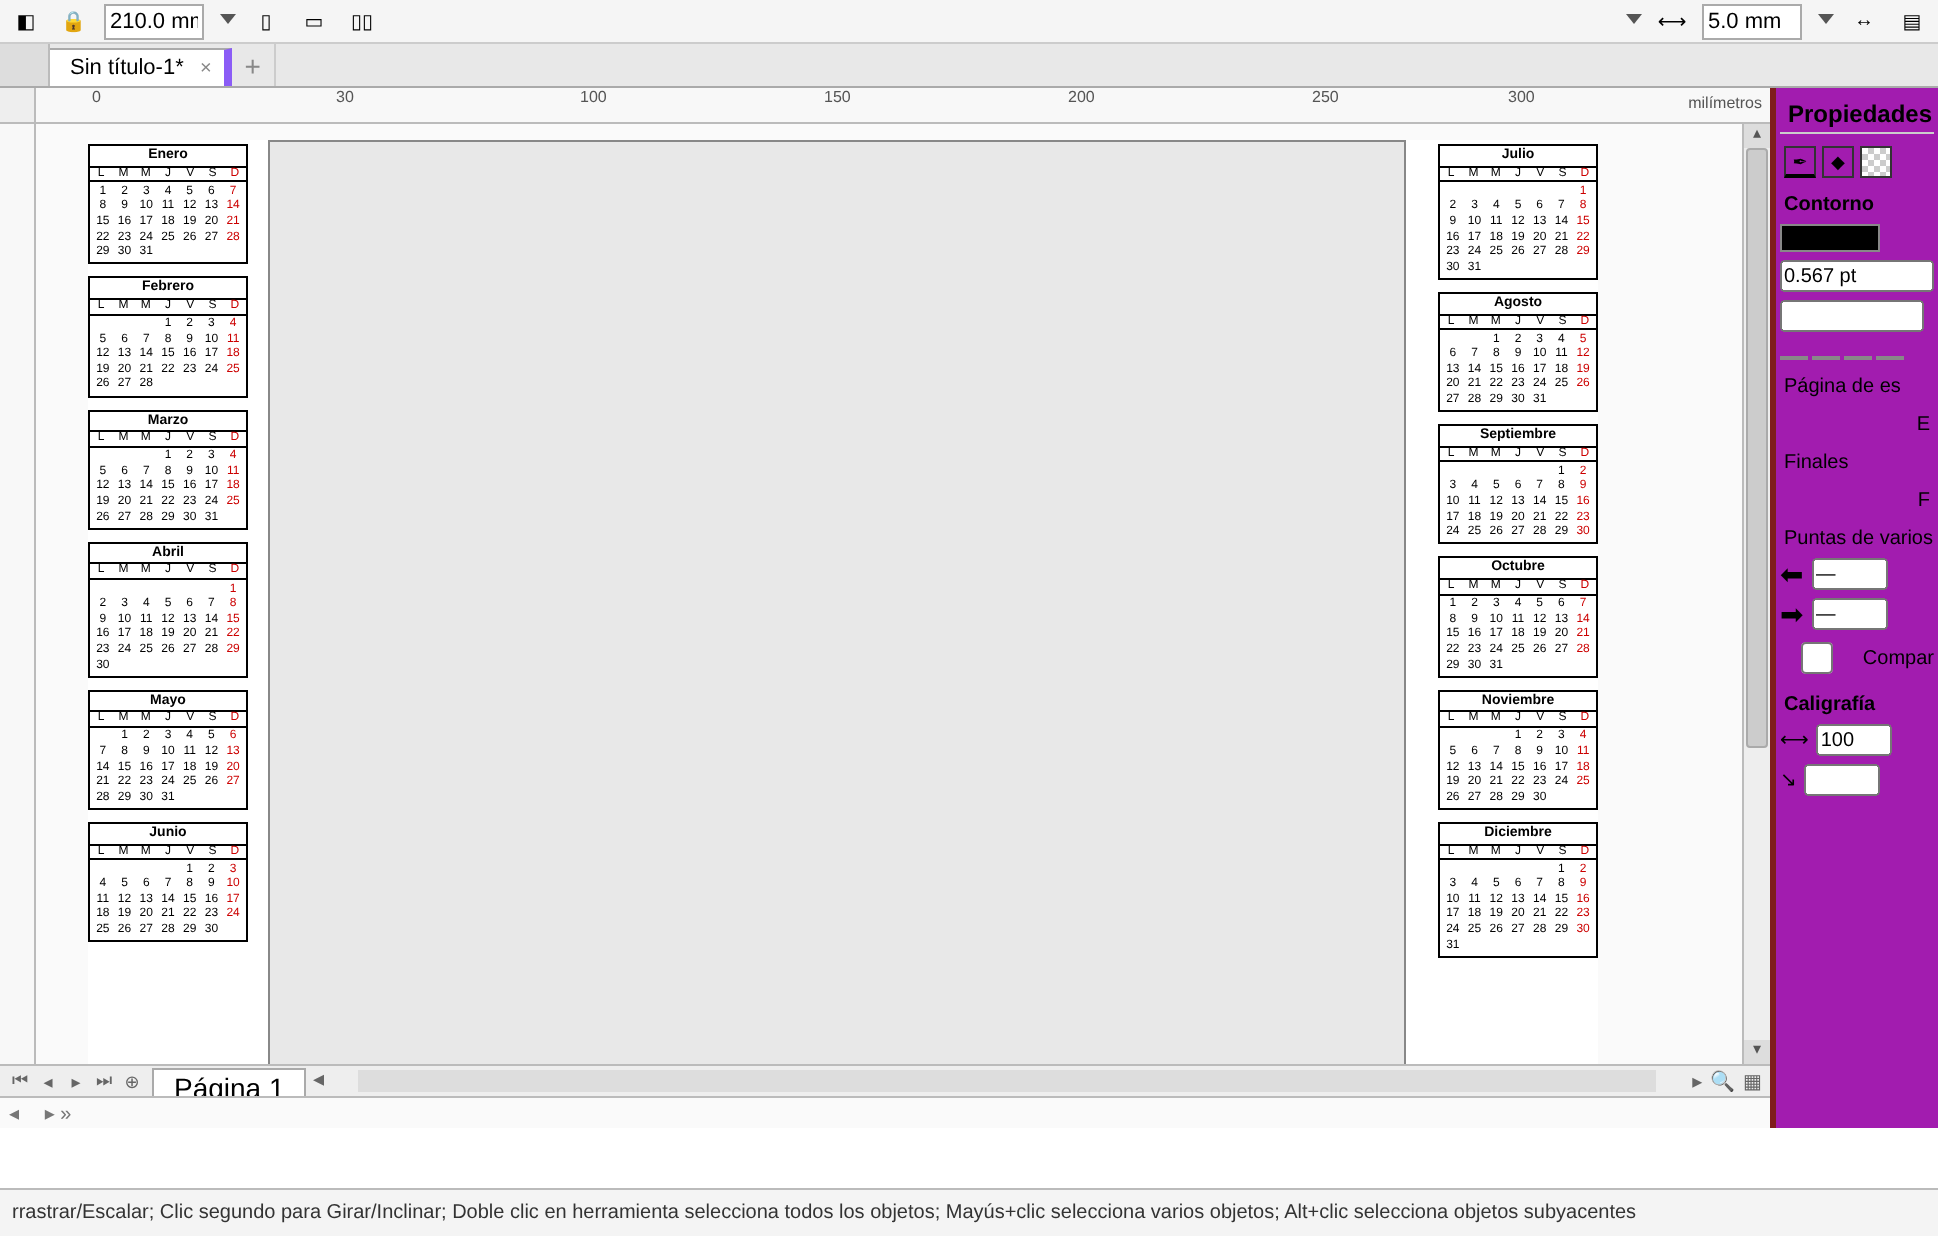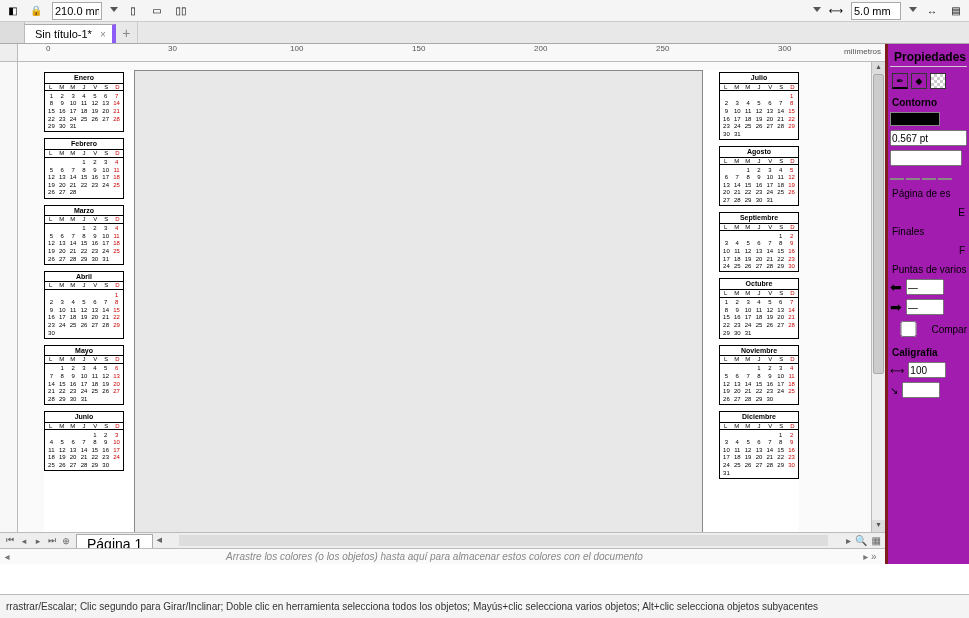--- a/index.html
+++ b/index.html
@@ -115,21 +115,21 @@
   <div class="canvas-zone">
     <div class="ruler-corner"></div>
     <div class="ruler-h" id="ruler-h">
       <span class="unit">milímetros</span>
     <span class="tick" style="left: 28px;">0</span>
         <span class="tick" style="left: 150px;">30</span>
         <span class="tick" style="left: 272px;">100</span>
         <span class="tick" style="left: 394px;">150</span>
         <span class="tick" style="left: 516px;">200</span>
         <span class="tick" style="left: 638px;">250</span>
-        <span class="tick" style="left: 760px;">300</span>
+        <span class="tick" style="left: 736px;">300</span>
       </div>
     <div class="canvas-body">
       <div class="ruler-v"></div>
       <div class="canvas-scroll">
         <div class="page">
           <div class="shadow"></div>
           <div class="cal-col left" id="cal-left">
               <div class="month">
                 <div class="mname">Enero</div>
                 <div class="mhead">
@@ -725,21 +725,20 @@
       <span style="width:12px;text-align:center;color:#666">◂</span>
       <div class="track"></div>
       <div class="icons">
         <span>▸</span>
         <span>🔍</span>
         <span>▦</span>
       </div>
     </div>
     <div class="colorbar">
       <span class="arrow">◂</span>
-      <span class="hint">Arrastre los colores (o los objetos) hasta aquí para almacenar estos colores con el documento</span>
       <span class="end">▸ »</span>
     </div>
   </div>
 
   <div class="props-panel">
     <div class="title">Propiedades</div>
     <div class="iconrow">
       <span style="border-bottom:2px solid #000">✒</span>
       <span>◆</span>
       <span class="checker"></span>

